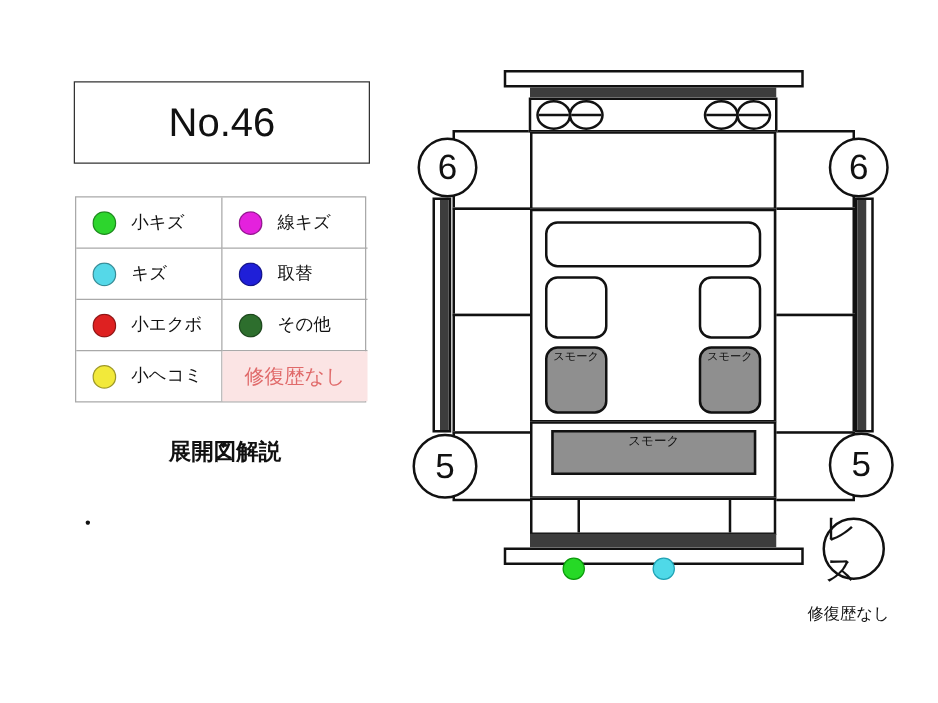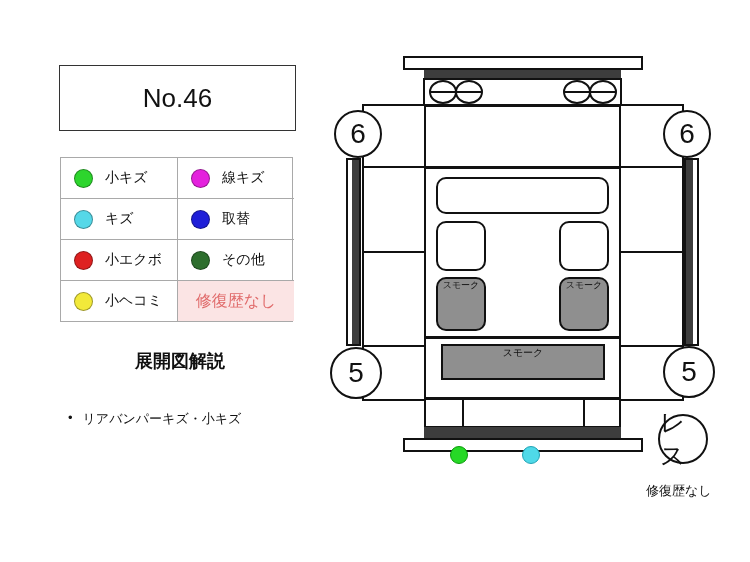--- a/index.html
+++ b/index.html
@@ -10,21 +10,21 @@
   .thin{border:1.5px solid #333;background:#fff;}
   .rounded{border-radius:10px;}
   .smokebox{display:flex;align-items:flex-start;justify-content:center;color:#111;}
   .circle{border:2.5px solid #111;border-radius:50%;background:#fff;display:flex;align-items:center;justify-content:center;font-size:28px;z-index:6;}
   .hl{border:2px solid #111;border-radius:50%;background:#fff;}
   .hl .mid{position:absolute;left:0;right:0;top:50%;height:2px;margin-top:-1px;background:#111;}
   .rail{border:2px solid #111;background:#fff;}
   .rail .strip{position:absolute;top:0;bottom:0;width:7px;}
   .mark{border-radius:50%;z-index:7;}
   
-  .nobox{left:59px;top:65px;width:237px;height:66px;display:flex;align-items:center;justify-content:center;font-size:26px;}
+  .nobox{left:59px;top:65px;width:237px;height:66px;display:flex;align-items:center;justify-content:center;font-size:32px;}
   .legend{left:60px;top:157px;width:233px;border:1px solid #a9a9a9;display:grid;grid-template-columns:117px 116px;background:#fff;}
   .cell{height:40px;display:flex;align-items:center;padding-left:13px;gap:12px;border-right:1px solid #a9a9a9;border-bottom:1px solid #a9a9a9;font-size:14px;}
   .cell:nth-child(2n){border-right:none;}
   .cell:nth-child(7),.cell:nth-child(8){border-bottom:none;}
   .dot{width:17px;height:17px;border-radius:50%;border:1.5px solid rgba(0,0,0,0.35);flex:0 0 auto;}
   .cell.special{justify-content:center;padding-left:0;font-size:16px;}
   .noteshead{left:60px;top:349px;width:240px;text-align:center;font-size:18px;font-weight:bold;}
   .bullet{left:68px;top:410px;width:260px;display:flex;gap:10px;font-size:13px;align-items:flex-start;}
   .sparelbl{left:646px;top:482px;font-size:13px;}
   .tick{position:absolute;top:0;bottom:0;width:2px;background:#111;}
@@ -69,21 +69,20 @@
     </div>
     <div class="cell special" style="background-color: rgb(251, 228, 228);">
       <span style="color: rgb(224, 106, 106);">修復歴なし</span>
     </div>
   </div>
 
   <div class="abs noteshead">展開図解説</div>
 
   <div class="abs bullet">
     <span>•</span>
-    <span>リアバンパーキズ・小キズ</span>
   </div>
 
   <div class="abs ln" style="left:362px;top:104px;width:64px;height:64px;"></div>
   <div class="abs ln" style="left:362px;top:166px;width:64px;height:87px;"></div>
   <div class="abs ln" style="left:362px;top:251px;width:64px;height:96px;"></div>
   <div class="abs ln" style="left:362px;top:345px;width:64px;height:56px;"></div>
 
   <div class="abs ln" style="left:619px;top:104px;width:65px;height:64px;"></div>
   <div class="abs ln" style="left:619px;top:166px;width:65px;height:87px;"></div>
   <div class="abs ln" style="left:619px;top:251px;width:65px;height:96px;"></div>

